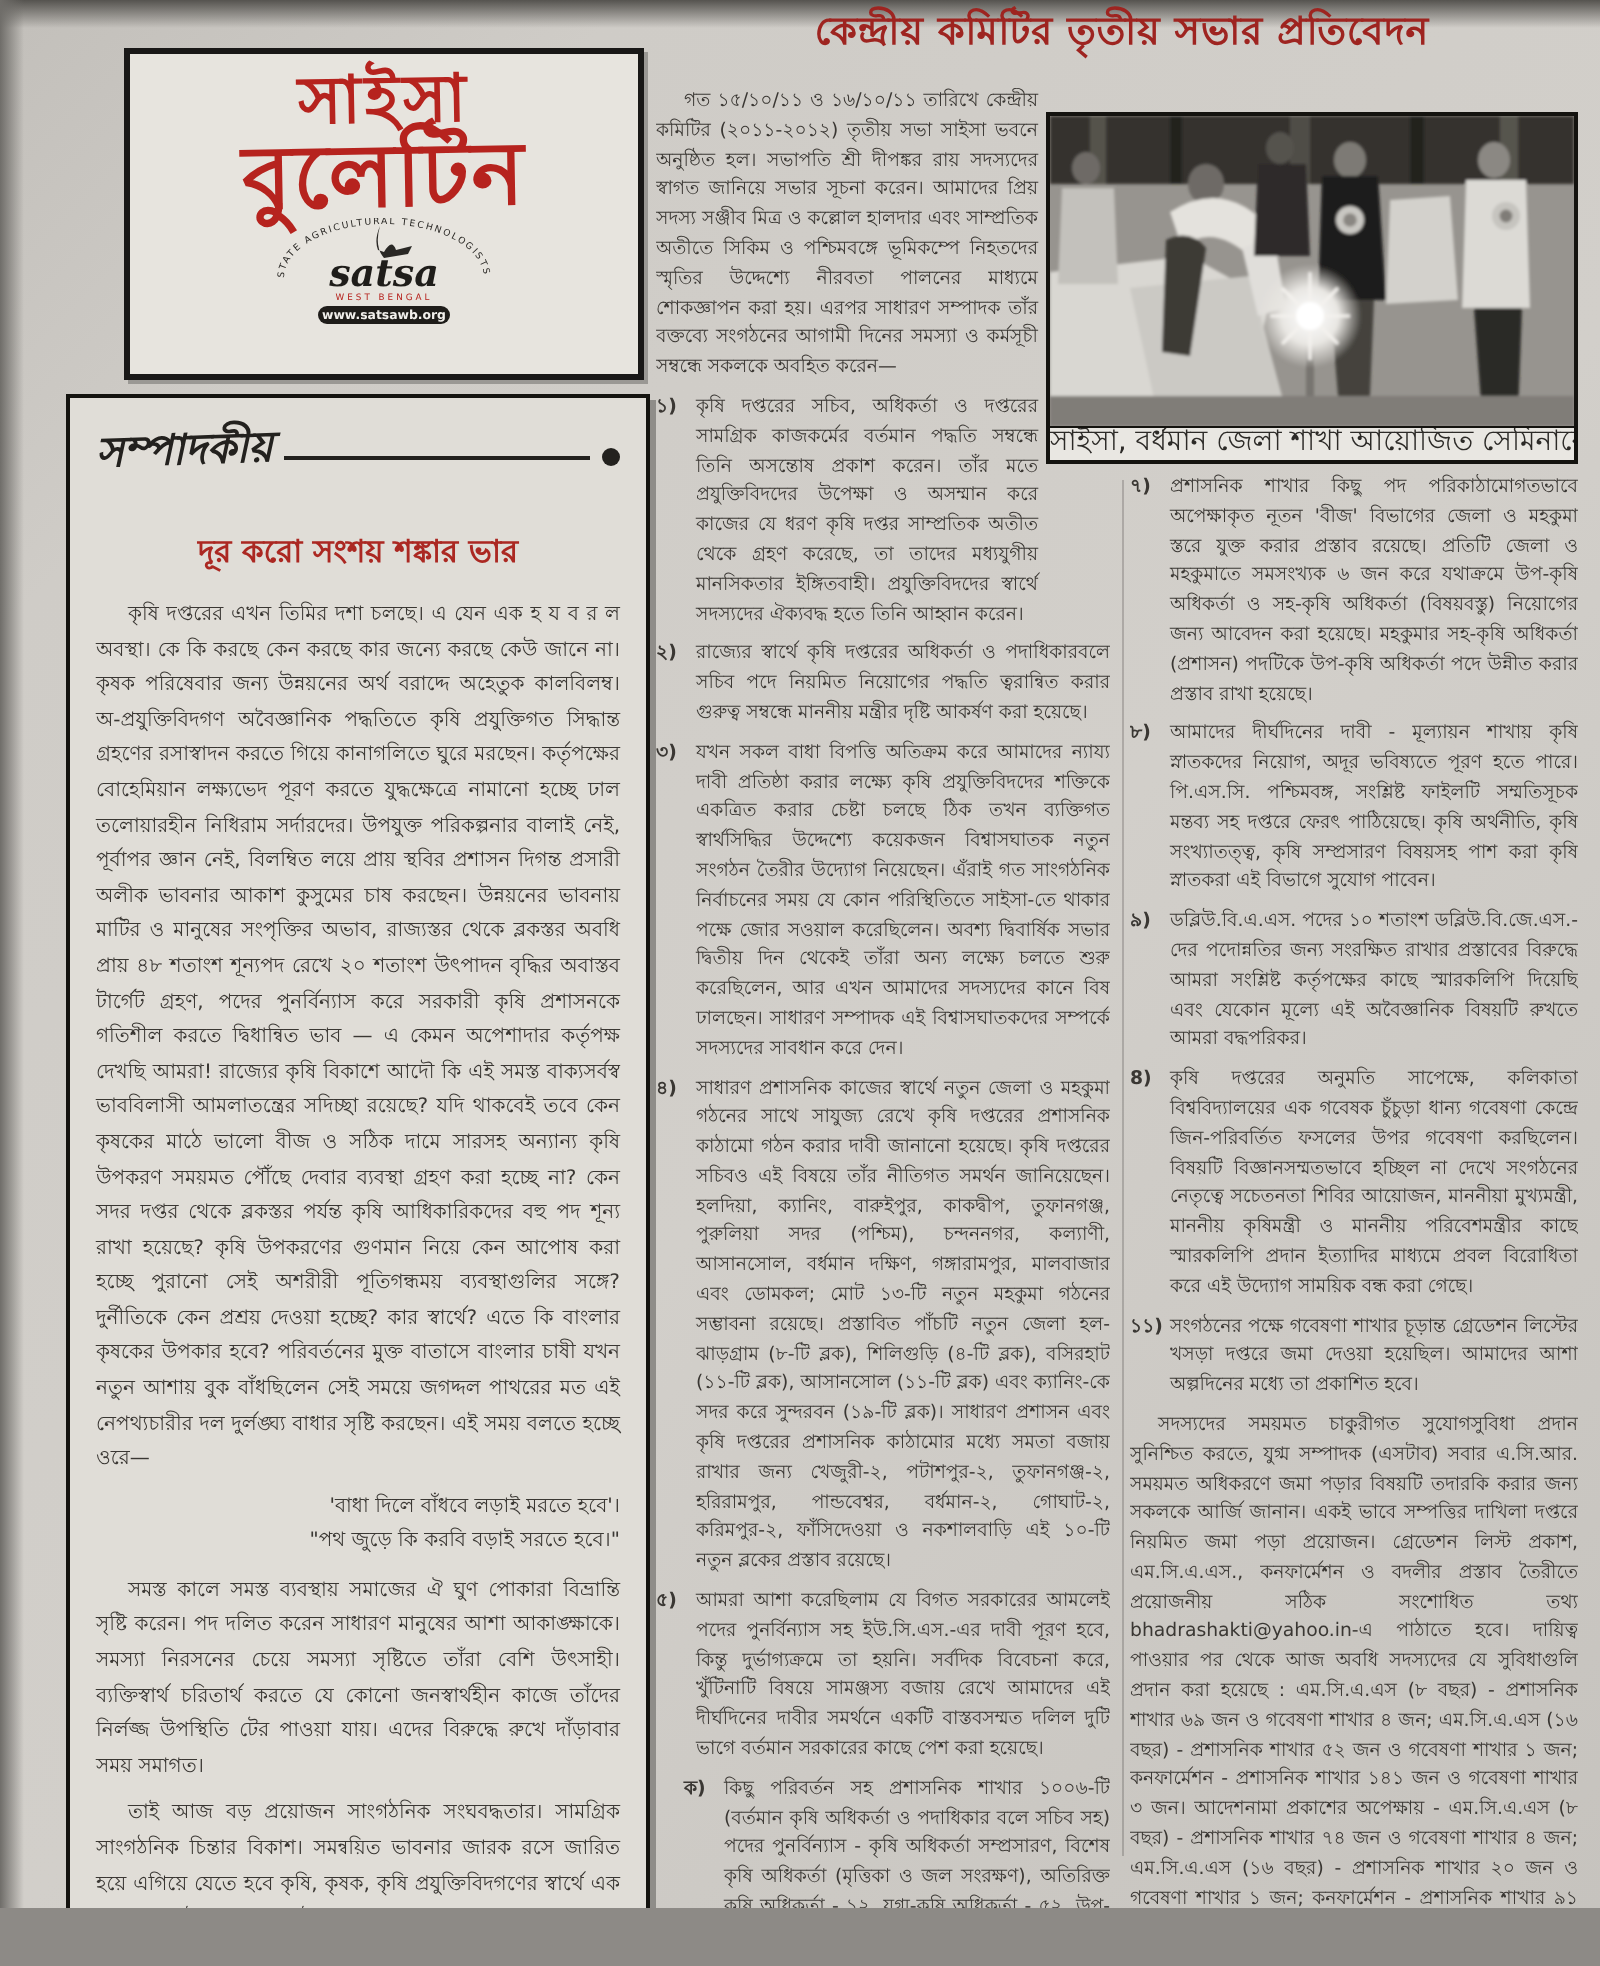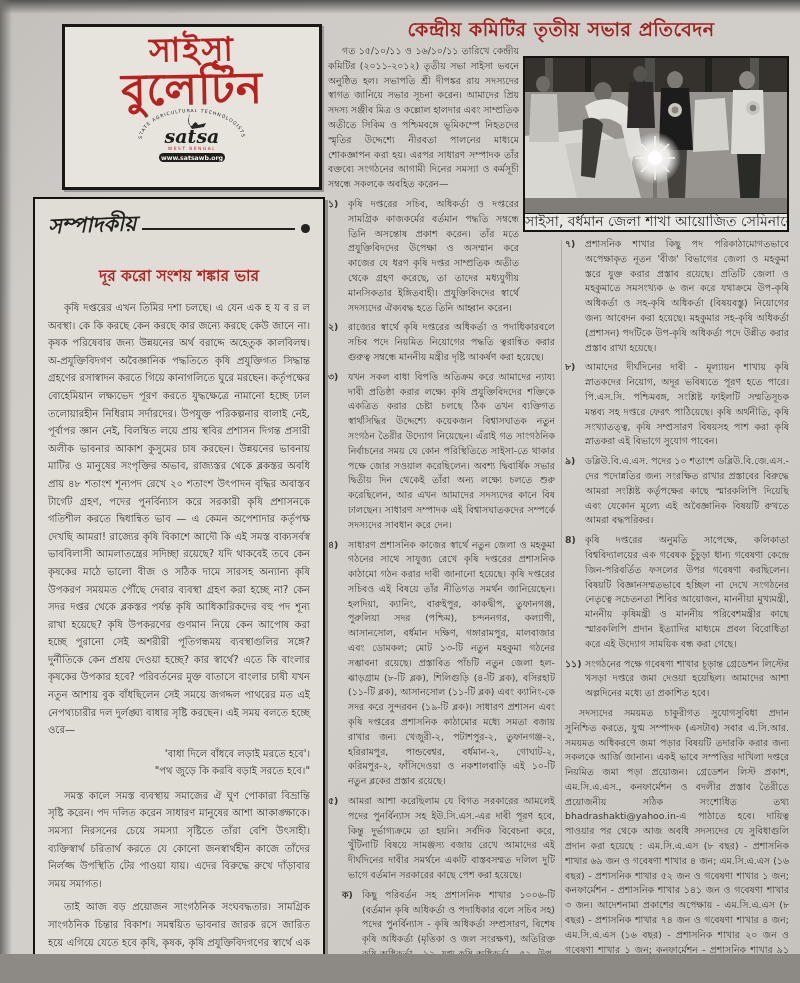--- a/index.html
+++ b/index.html
@@ -42,21 +42,21 @@
   .ed-rule{flex:1;height:2px;background:#23211e;margin-top:4px;}
   .ed-dot{width:9px;height:9px;border-radius:50%;background:#23211e;margin-top:4px;}
   .ed-title{text-align:center;color:#ab2822;font-weight:bold;font-size:15.5px;
         margin:20px 0 9px 0;}
   .ed-body p{margin:0 0 6px 0;font-size:10px;line-height:17.6px;color:#3a3733;
         text-align:justify;text-indent:16px;}
   .couplet{text-align:right;font-size:10px;line-height:17px;color:#3a3733;
         margin:4px 0 8px 0;font-weight:normal;}
 
   
-  .headline{position:absolute;left:332px;top:15px;width:458px;text-align:center;
+  .headline{position:absolute;left:332px;top:1px;width:458px;text-align:center;
         color:#9e2420;font-weight:bold;font-size:19px;letter-spacing:.5px;}
   .photo-frame{position:absolute;left:523px;top:56px;width:266px;height:176px;
         border:2px solid #14130f;background:#efedea;box-sizing:border-box;}
   .photo-frame svg{display:block;}
   .photo-caption{height:16px;border-top:1px solid #14130f;background:#e9e7e2;
         font-size:14px;line-height:15px;text-align:center;color:#2c2a27;
         white-space:nowrap;overflow:hidden;}
   .col{position:absolute;font-size:9.4px;line-height:14.8px;color:#3a3733;
         text-align:justify;overflow:hidden;}
   .col-mid{left:328px;top:44px;width:227px;height:939px;}

